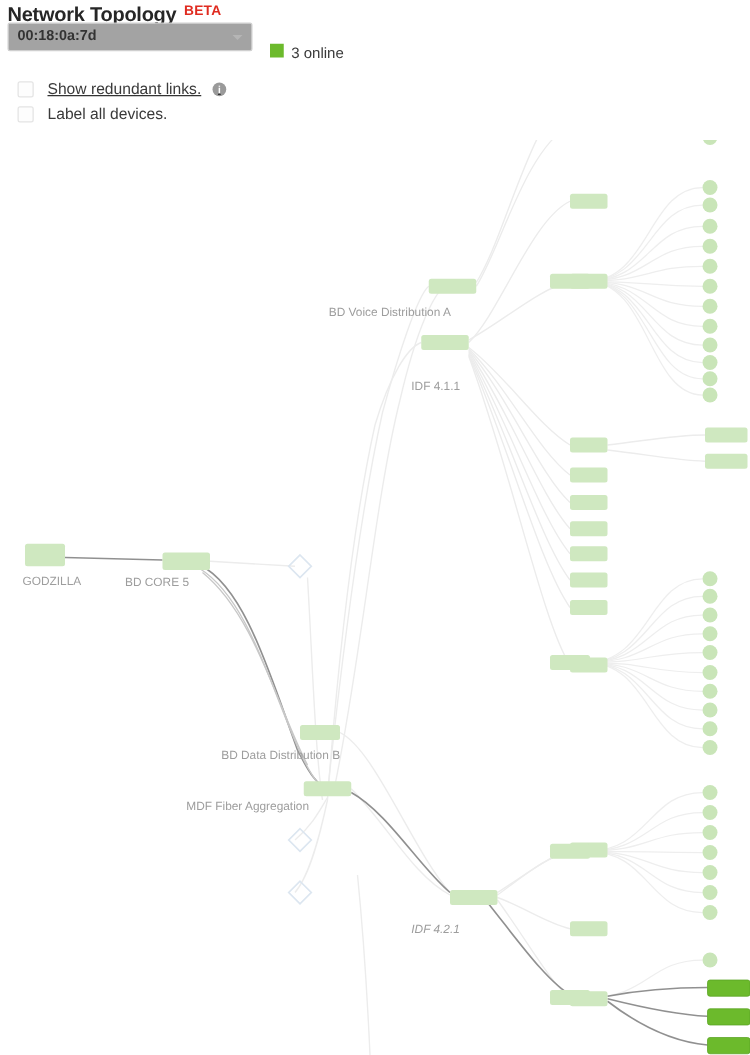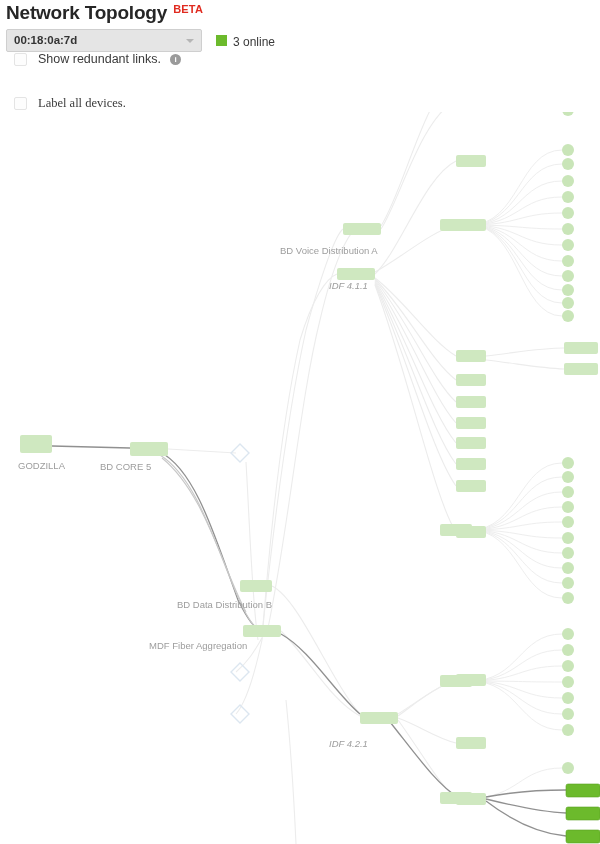--- a/index.html
+++ b/index.html
@@ -28,45 +28,45 @@
   }
 
   #title-row {
     position: absolute;
     left: 6px;
     top: 2px;
     display: flex;
     align-items: flex-start;
   }
   #page-title {
-    font-size: 19px;
+    font-size: 16px;
     font-weight: bold;
     color: #262626;
     letter-spacing: -0.2px;
     line-height: 22px;
   }
   #beta-badge {
     font-size: 11px;
     font-weight: bold;
     color: #e02b20;
     margin-left: 6px;
     margin-top: 1px;
     letter-spacing: 0.2px;
   }
 
   
   #device-select {
     position: absolute;
     left: 6px;
-    top: 29px;
+    top: 18px;
     width: 196px;
     height: 23px;
     border: 1px solid #cfcfcf;
     border-radius: 2px;
-    background: #e5e5e5;
+    background: #a3a3a3;
     box-sizing: border-box;
     cursor: pointer;
   }
   #device-select-value {
     position: absolute;
     left: 7px;
     top: 4px;
     font-size: 11.5px;
     font-weight: bold;
     color: #333333;
@@ -101,22 +101,22 @@
     margin-left: 6px;
   }
 
   
   .check-row {
     position: absolute;
     left: 14px;
     display: flex;
     align-items: center;
   }
-  #check-row-redundant { top: 52px; }
-  #check-row-labels    { top: 96px; font-family: Liberation Serif, serif; }
+  #check-row-redundant { top: 64px; text-decoration: underline; }
+  #check-row-labels    { top: 84px; }
   .check-box {
     width: 13px;
     height: 13px;
     border: 1px solid #e4e4e4;
     border-radius: 2px;
     background: #fdfdfd;
     box-sizing: border-box;
     cursor: pointer;
     flex: none;
   }
@@ -334,22 +334,22 @@
         <circle cx="568" cy="698" r="6" fill="#c9e5b8"></circle>
         <circle cx="568" cy="714" r="6" fill="#c9e5b8"></circle>
         <circle cx="568" cy="730" r="6" fill="#c9e5b8"></circle>
         <circle cx="568" cy="768" r="6" fill="#c9e5b8"></circle>
       </g>
   </svg>
 
   <div id="label-layer">
       <div class="node-label" style="left: 18px; top: 460px;">GODZILLA</div>
       <div class="node-label" style="left: 100px; top: 461px;">BD CORE 5</div>
-      <div class="node-label" style="left: 280px; top: 245px;">BD Voice Distribution A</div>
-      <div class="node-label" style="left: 329px; top: 280px; font-style: italic;">IDF 4.1.1</div>
+      <div class="node-label" style="left: 263px; top: 245px;">BD Voice Distribution A</div>
+      <div class="node-label" style="left: 329px; top: 304px;">IDF 4.1.1</div>
       <div class="node-label" style="left: 159px; top: 599px; margin-left: 18px;">BD Data Distribution B</div>
       <div class="node-label" style="left: 149px; top: 640px;">MDF Fiber Aggregation</div>
       <div class="node-label" style="left: 329px; top: 738px; font-style: italic;">IDF 4.2.1</div>
     </div>
 </div>
 
 <div id="header">
 
   <div id="title-row">
     <span id="page-title">Network Topology</span>

